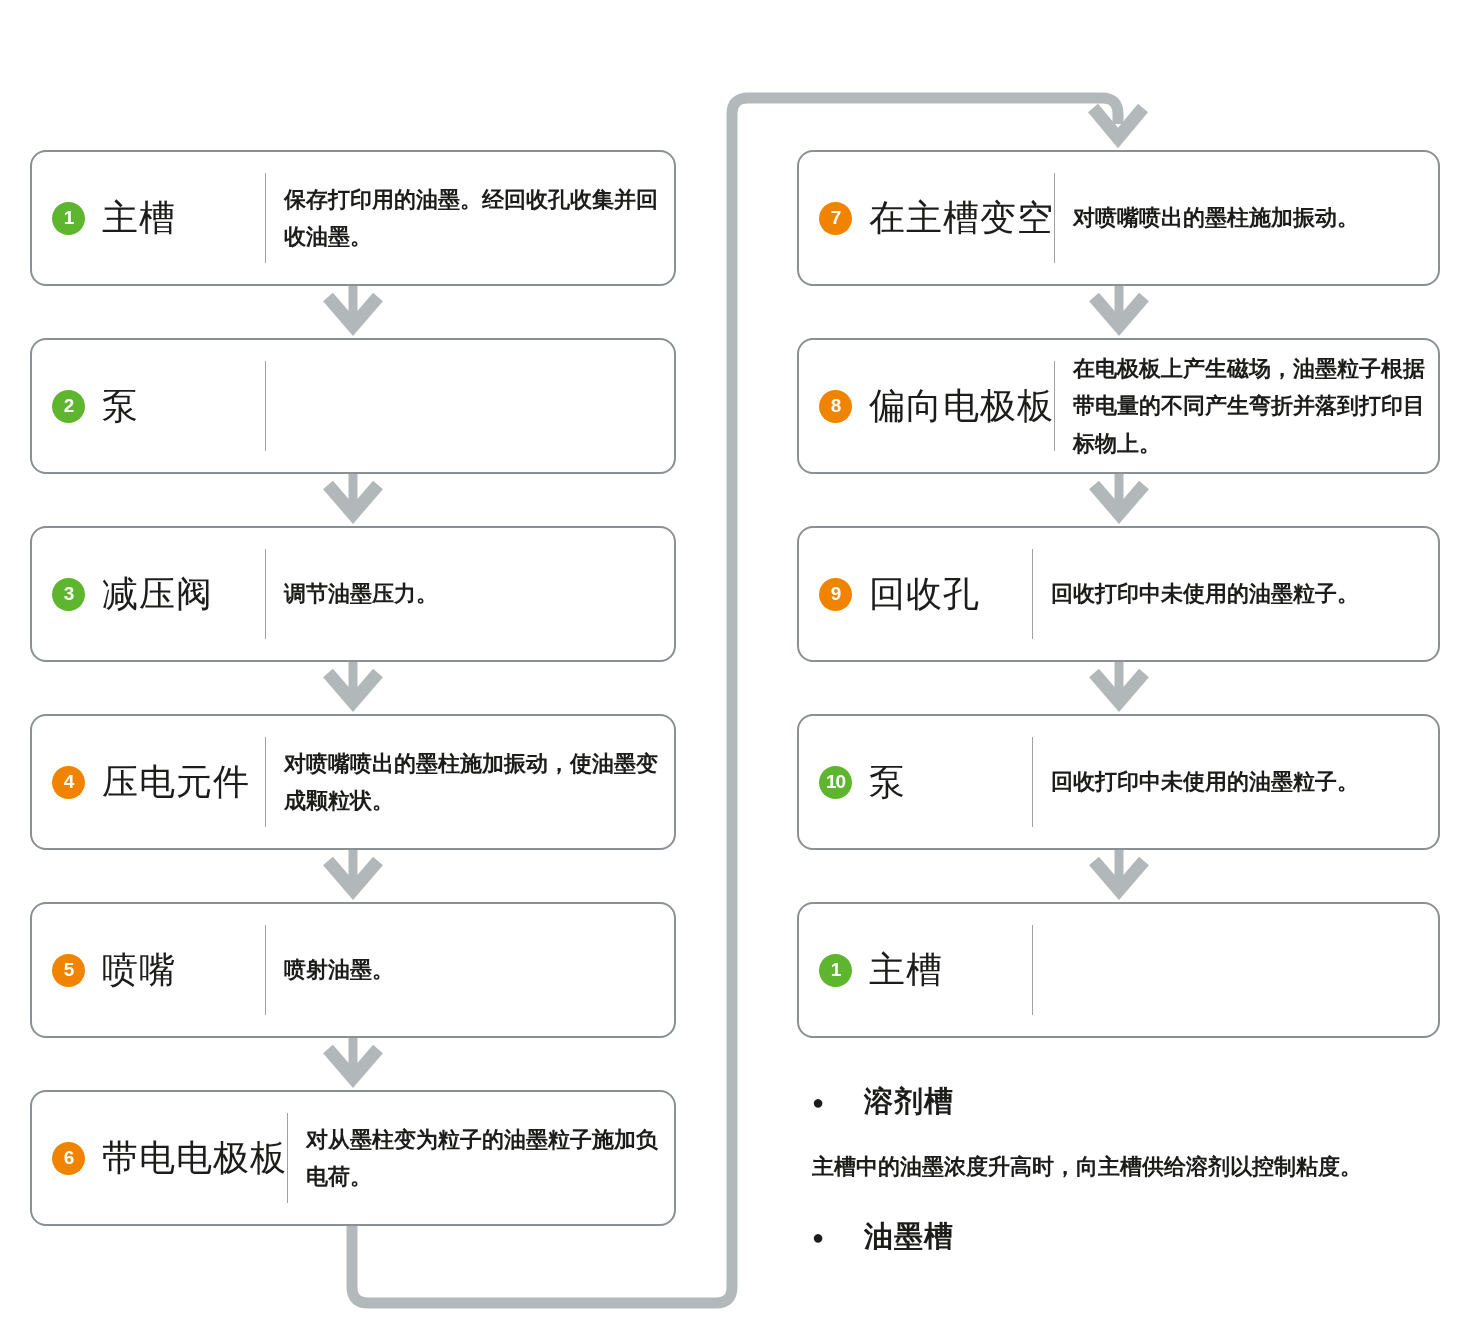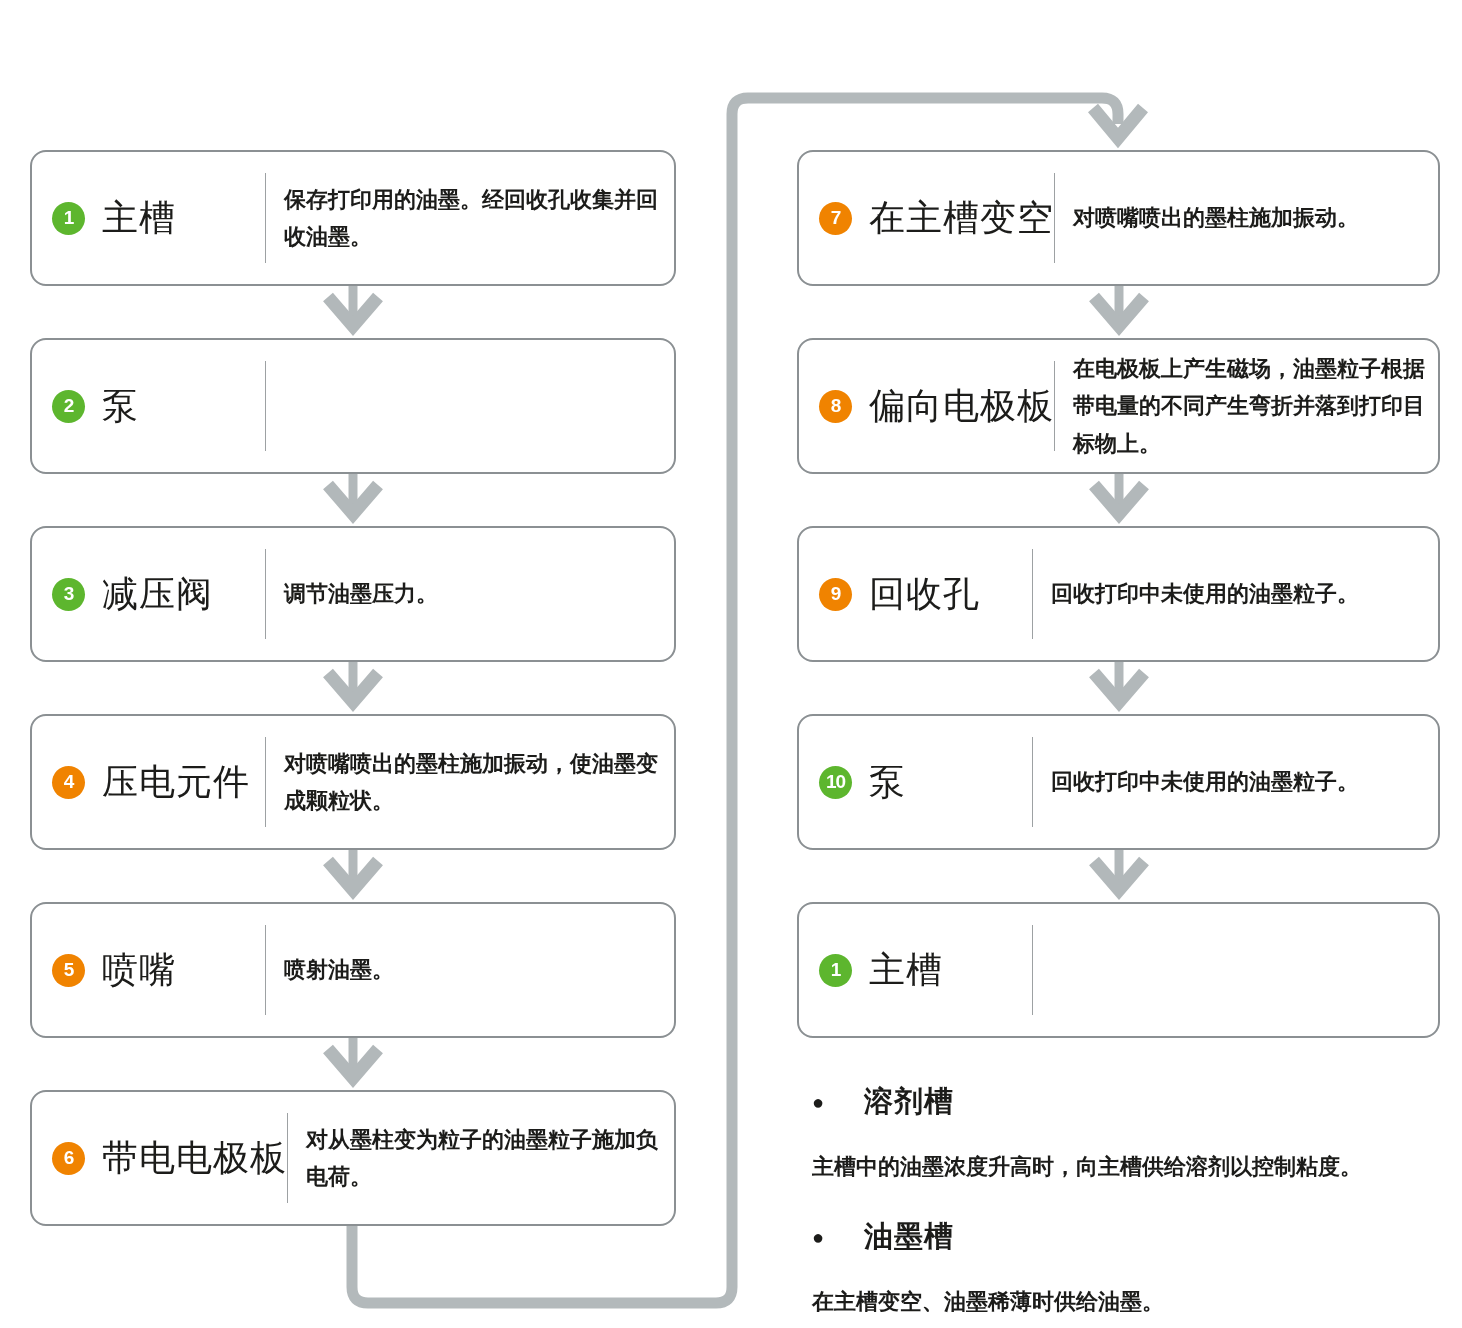--- a/index.html
+++ b/index.html
@@ -239,17 +239,16 @@
         <span class="bullet">●</span>
         <span class="note-title">溶剂槽</span>
       </div>
       <div class="note-desc">主槽中的油墨浓度升高时，向主槽供给溶剂以控制粘度。</div>
     </div>
     <div class="note">
       <div class="note-title-row">
         <span class="bullet">●</span>
         <span class="note-title">油墨槽</span>
       </div>
-      <div class="note-desc">在主槽变空、油墨稀薄时供给油墨。</div>
     </div>
   </div>
 
 </div>
 
 </body></html>

